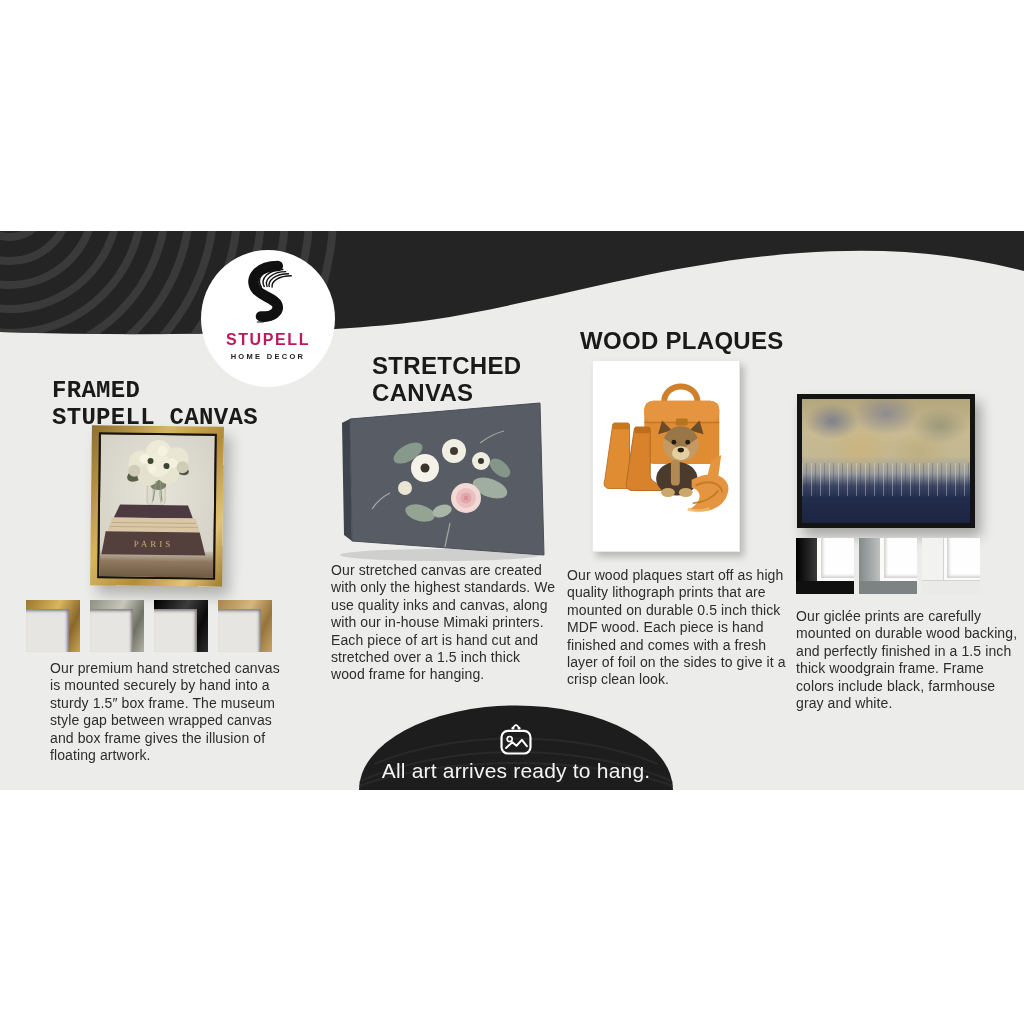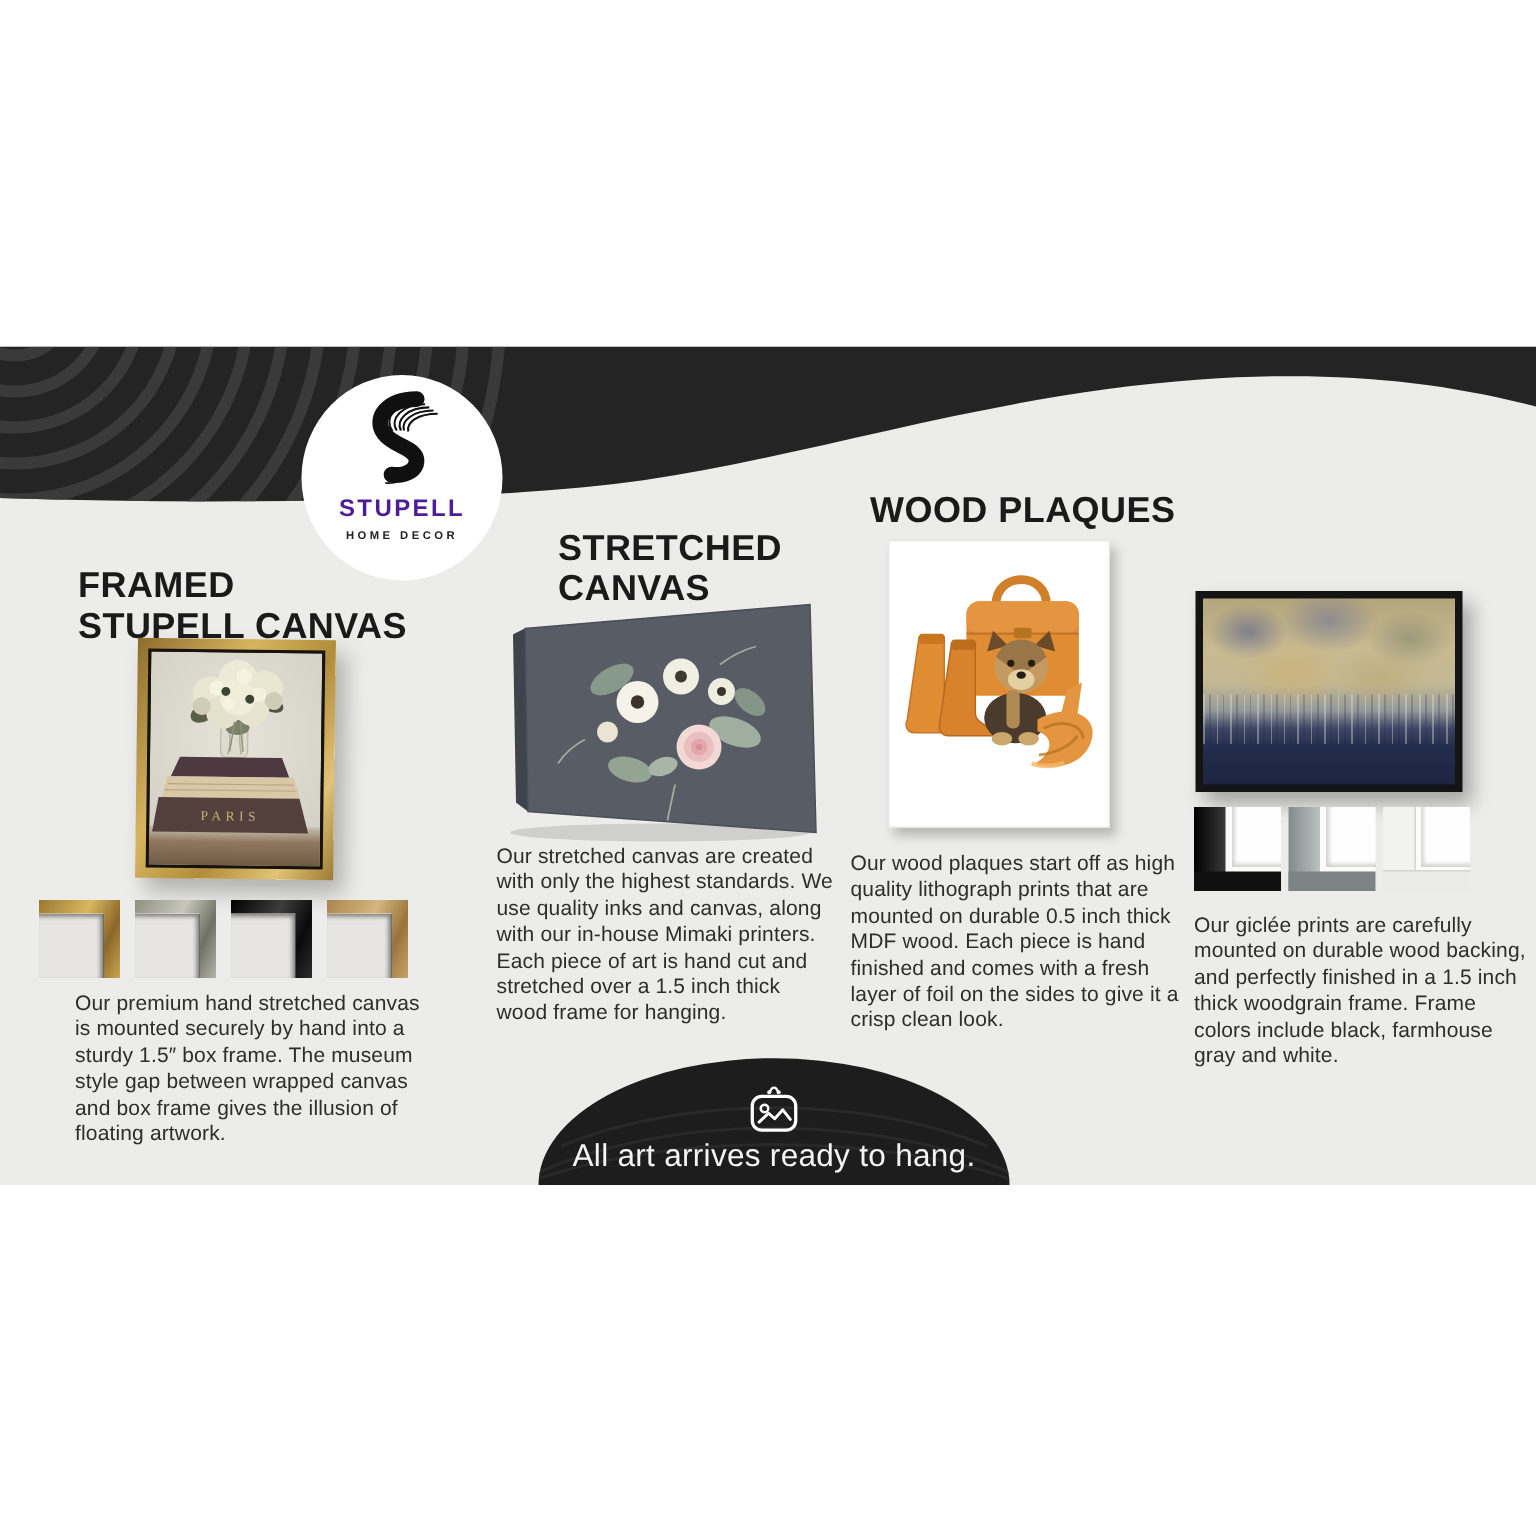--- a/index.html
+++ b/index.html
@@ -9,21 +9,21 @@
   .abs{position:absolute;}
   
   .sec-title{position:absolute;margin:12px;font-weight:700;color:#1a1a1a;
              font-size:24px;line-height:27px;letter-spacing:.3px;}
   .sec-title span{display:block;}
   
   .desc{position:absolute;margin:0;font-size:14px;line-height:17.4px;color:#2d2d2d;letter-spacing:.1px;}
   
   .logo-circle{position:absolute;left:201px;top:250px;width:134px;height:137px;border-radius:50%;
                background:#fff;display:flex;flex-direction:column;align-items:center;}
-  .brand-name{font-size:16px;font-weight:700;letter-spacing:1.6px;color:#4c1d95;margin-top:1px;}
+  .brand-name{font-size:16px;font-weight:700;letter-spacing:1.6px;color:#be185d;margin-top:1px;}
   .brand-tag{font-size:7.5px;font-weight:700;letter-spacing:2.3px;color:#222;margin-top:3px;}
   
   .fc-frame{position:absolute;left:91px;top:426px;width:132px;height:160px;transform:rotate(.7deg);
             background:linear-gradient(120deg,#8d6d2c,#d7b55f 35%,#b18c3a 60%,#e2c377 82%,#9c7c33);
             box-shadow:7px 9px 14px rgba(0,0,0,.25);box-sizing:border-box;padding:7px;}
   .fc-gap{width:100%;height:100%;background:#17120c;box-sizing:border-box;padding:2px;}
   .fc-art{width:100%;height:100%;display:block;}
   
   .sw1{position:absolute;top:600px;width:54px;height:52px;}
   .sw1 .cv{position:absolute;left:0;top:9px;right:11px;bottom:0;background:#e6e5e2;
@@ -119,21 +119,21 @@
       </g>
       <g stroke="#101010" stroke-width="1.6" fill="none">
         <path d="M38,86 C54,87 64,78 62,67"></path>
         <path d="M34,90 C52,91 67,80 64,68"></path>
       </g>
     </svg>
     <div class="brand-name">STUPELL</div>
     <div class="brand-tag">HOME DECOR</div>
   </div>
 
-  <h2 class="sec-title" style="left:40px;top:365px;">
+  <h2 class="sec-title" style="left:40px;top:365px;font-family:Liberation Mono, monospace;">
     <span>FRAMED</span>
     <span>STUPELL CANVAS</span>
   </h2>
 
   <div class="fc-frame">
     <div class="fc-gap">
       <svg class="fc-art" viewBox="0 0 114 142" preserveAspectRatio="none">
         <defs>
           <radialGradient id="artbg" cx="50%" cy="40%" r="75%">
             <stop offset="0" stop-color="#e6e3d9"></stop>

